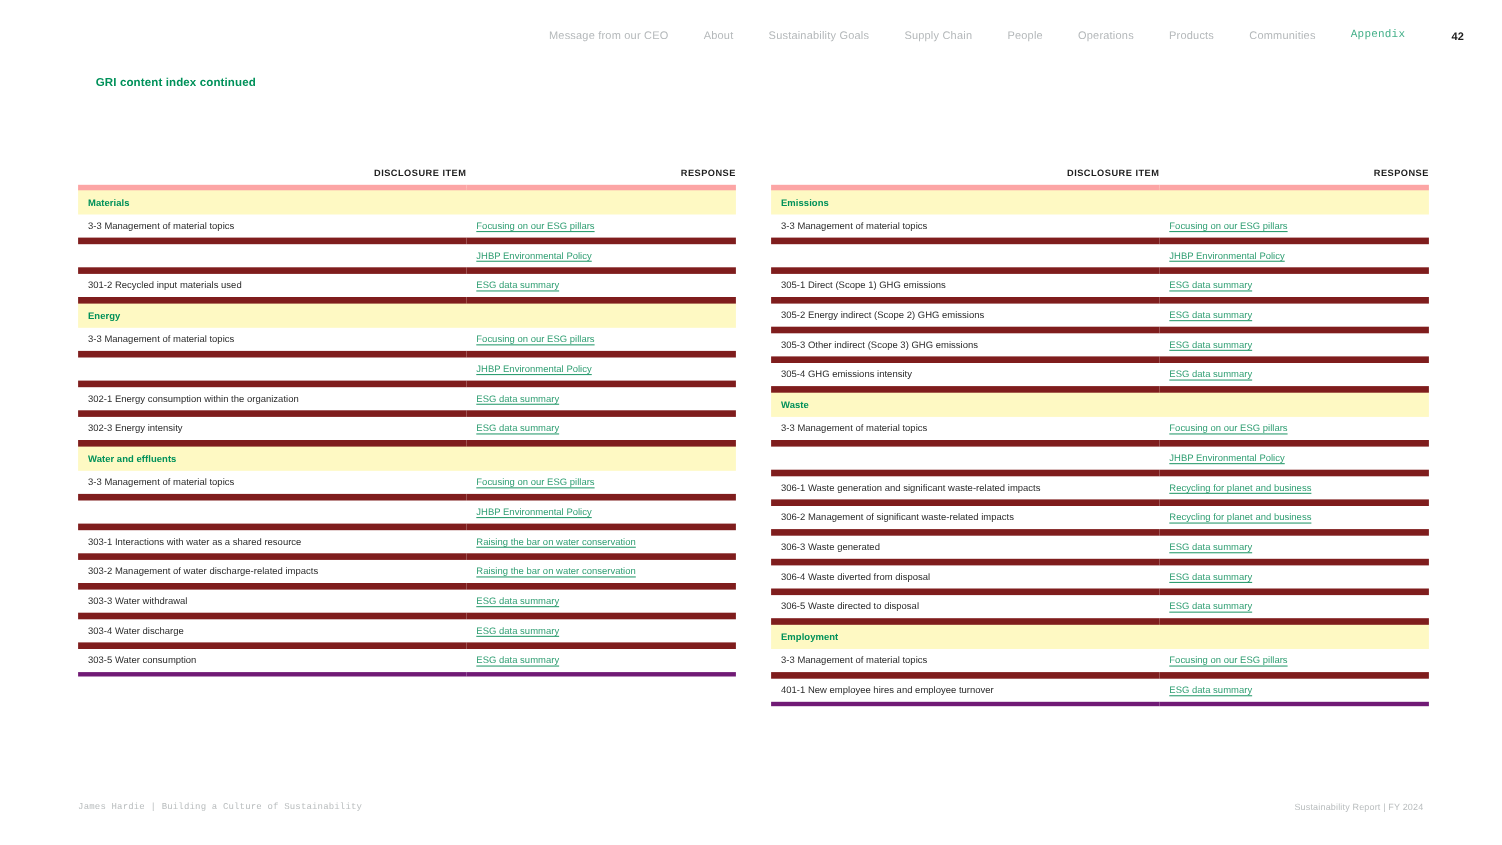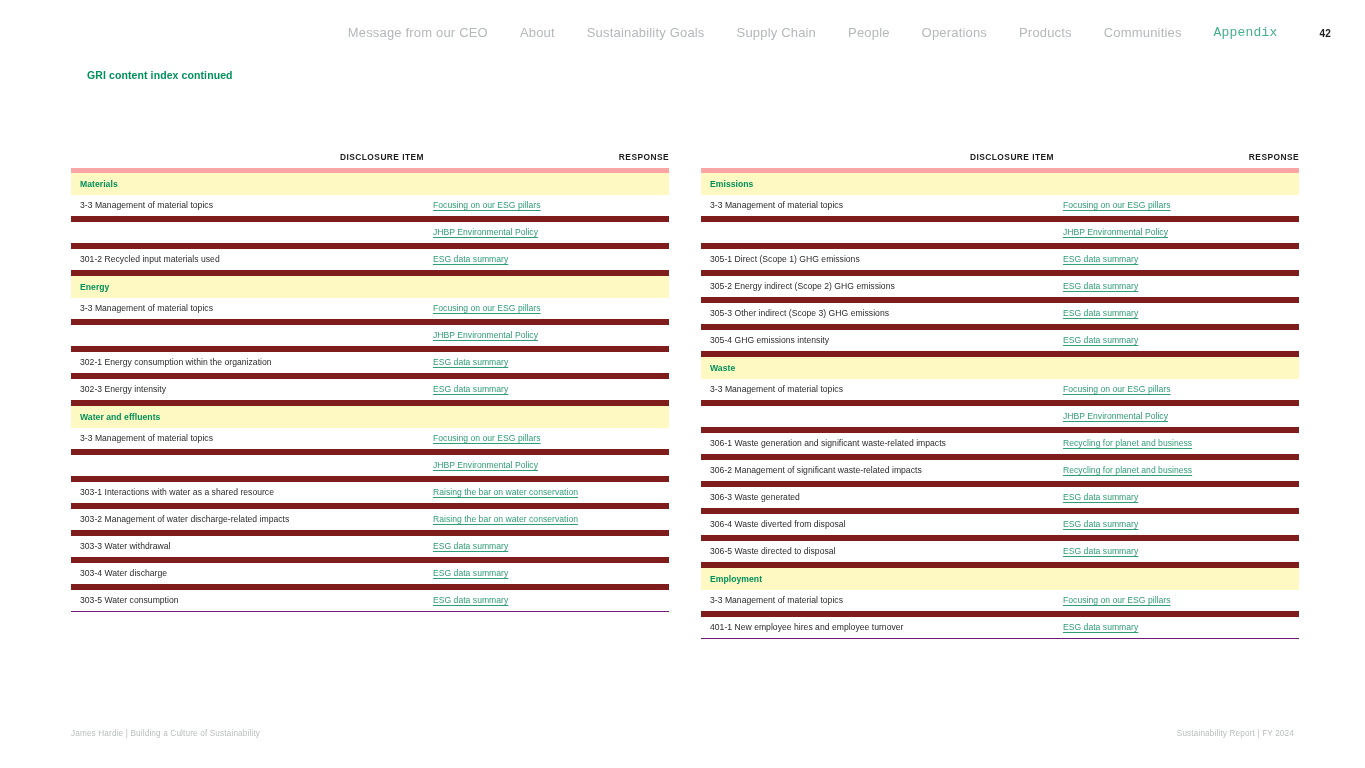--- a/index.html
+++ b/index.html
@@ -32,21 +32,21 @@
     padding-right: 24px;
   }
 
   .nav-items {
     display: flex;
     align-items: center;
     gap: 0px;
   }
 
   .nav-item {
-    font-size: 13px;
+    font-size: 10px;
     color: #b4b8ba;
     letter-spacing: 0.18px;
     white-space: nowrap;
     padding: 0 16px;
     line-height: 12px;
     cursor: pointer;
     text-align: center;
   }
 
   .nav-item.active {
@@ -128,40 +128,41 @@
     color: #2b2b2b;
     padding: 5px 0 5px 9px;
     height: 21px;
     border-bottom: 6px solid #7f1d1d;
     vertical-align: middle;
     letter-spacing: 0.02px;
     line-height: 11px;
   }
 
   table.gri tbody tr.data-row.last td {
-    border-bottom: 1px solid #701a75;
+    border-bottom: 4px solid #701a75;
   }
 
   .link {
     color: #2f9e72;
     text-decoration: underline;
     text-underline-offset: 1.5px;
     cursor: pointer;
     font-size: 8.6px;
     letter-spacing: 0.02px;
   }
 
   
   .footer-left {
     position: absolute;
     left: 71px;
     bottom: 30px;
     font-size: 8.2px;
     color: #b9bdbe;
     letter-spacing: 0.15px;
+    font-family: Liberation Mono, monospace;
   }
 
   .footer-right {
     position: absolute;
     right: 71px;
     bottom: 30px;
     font-size: 8.2px;
     color: #b9bdbe;
     letter-spacing: 0.15px;
   }

